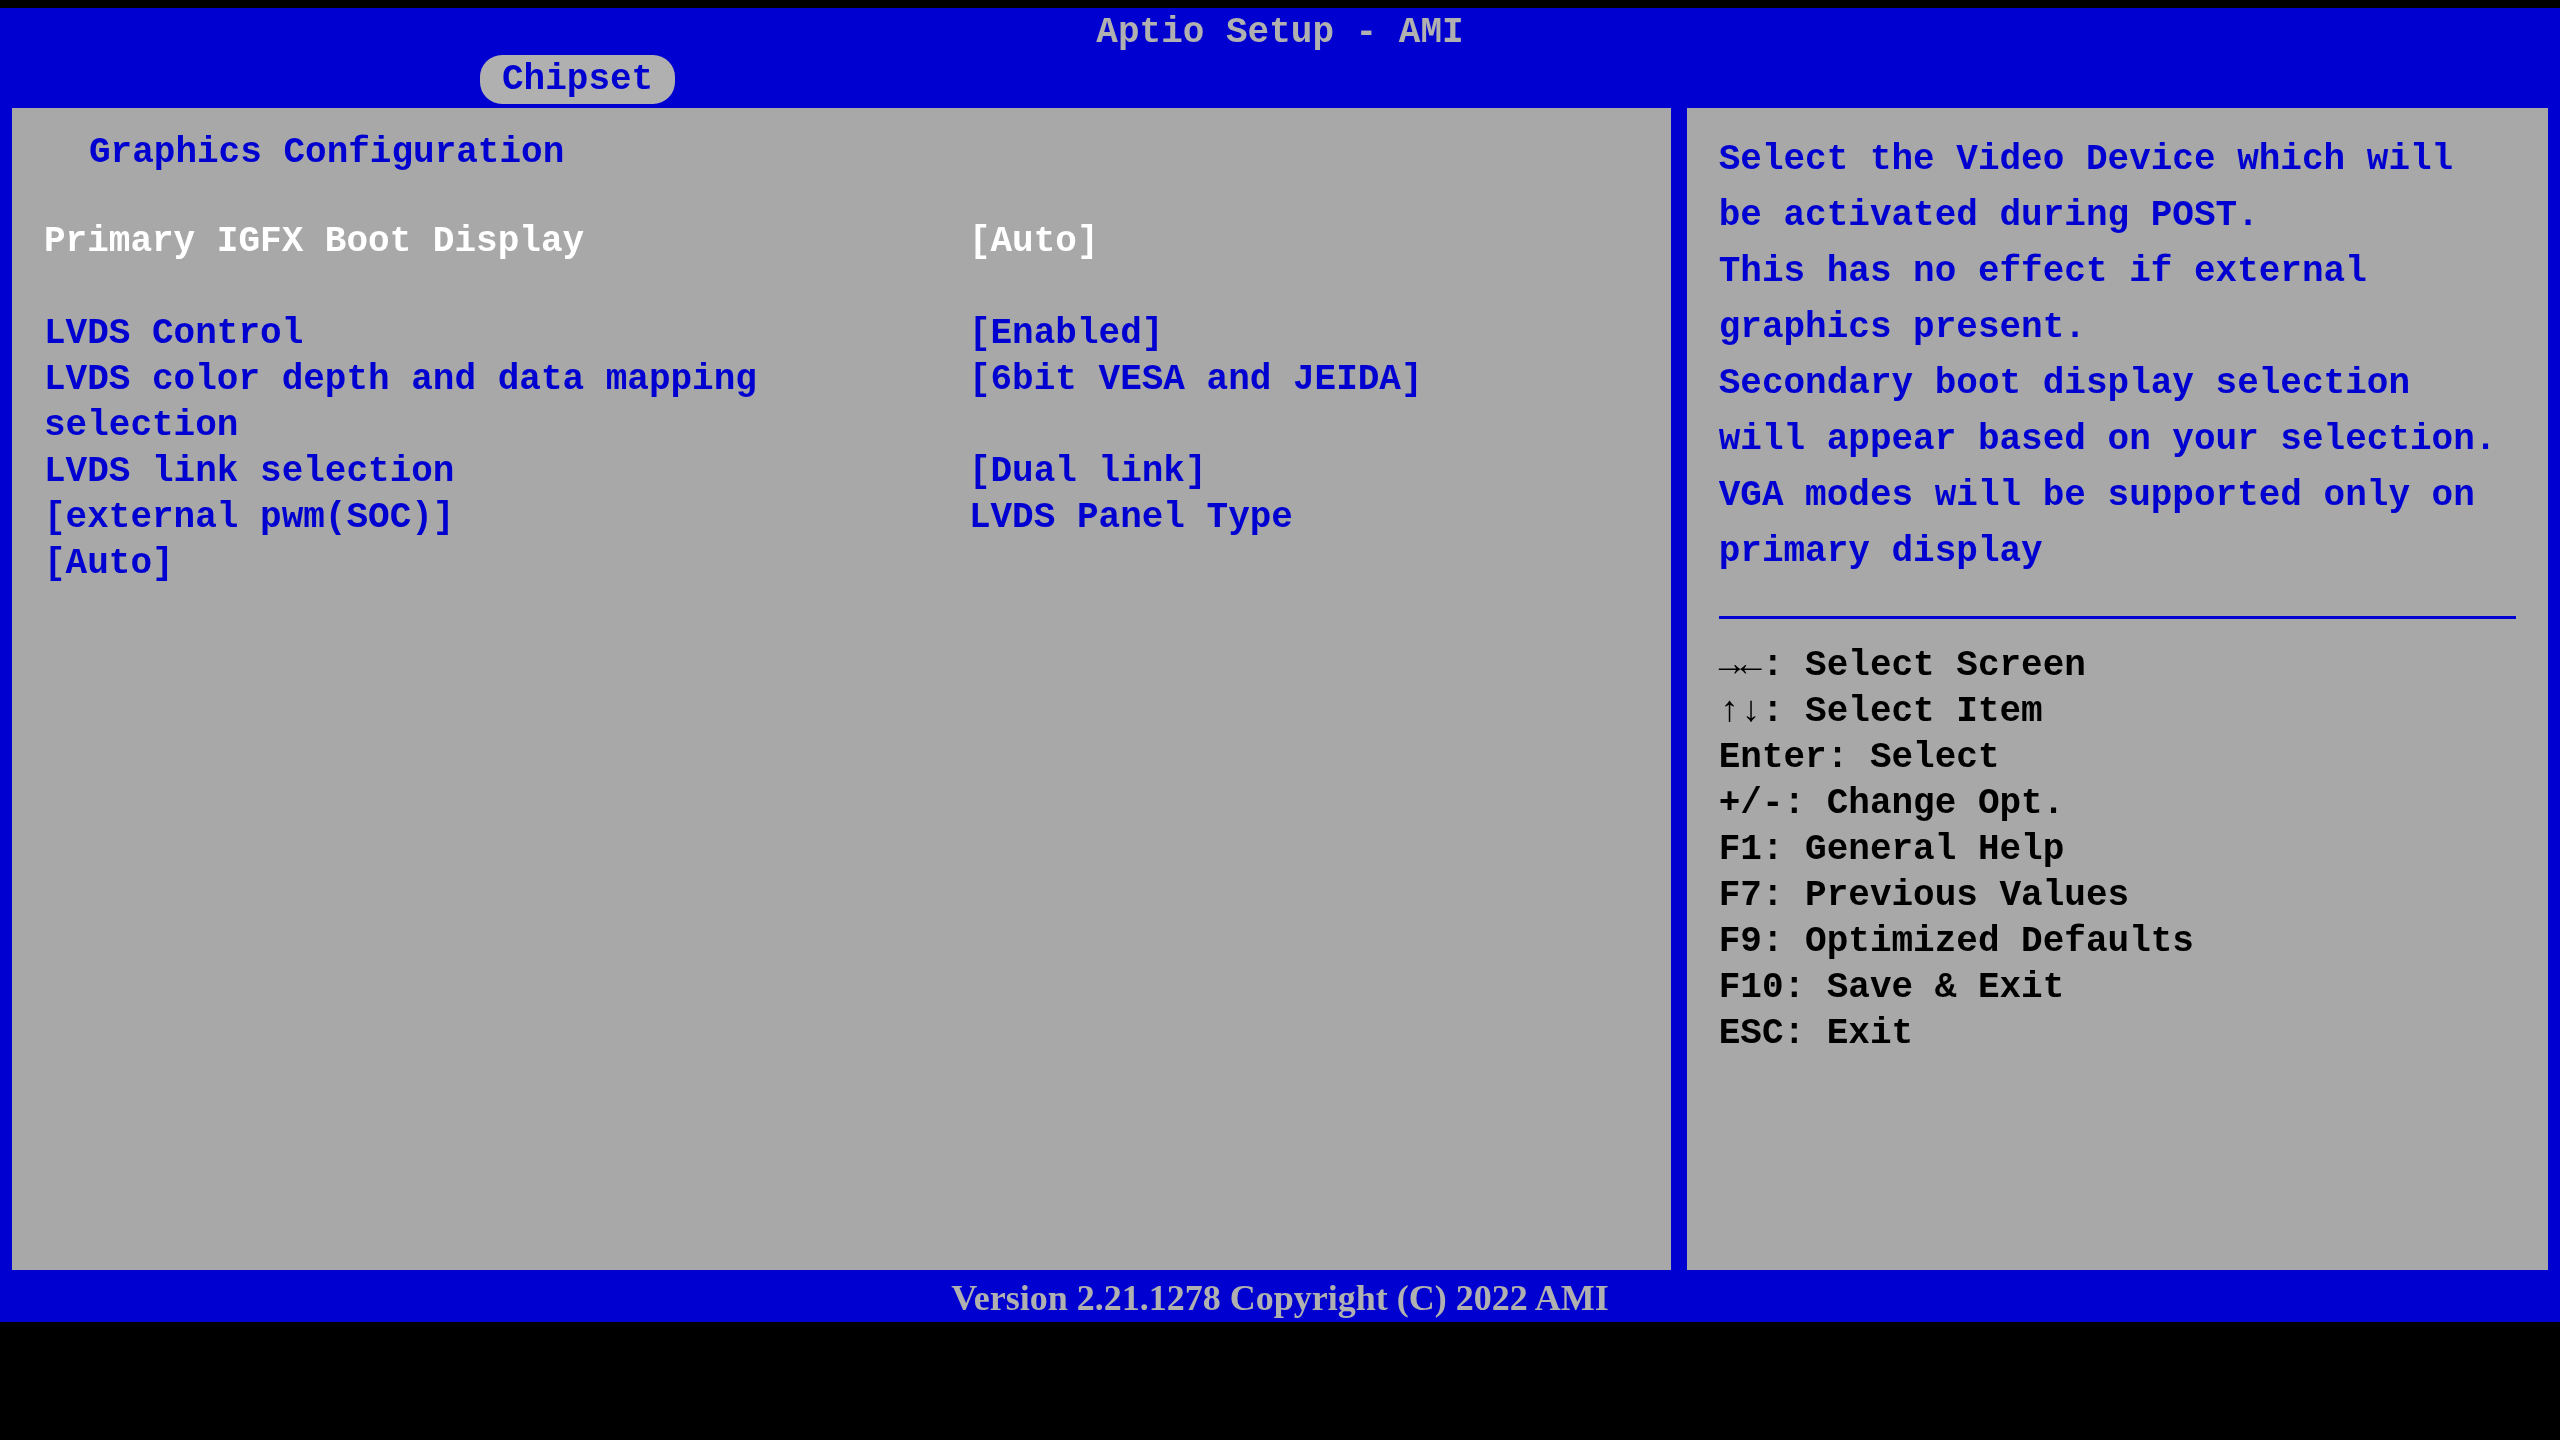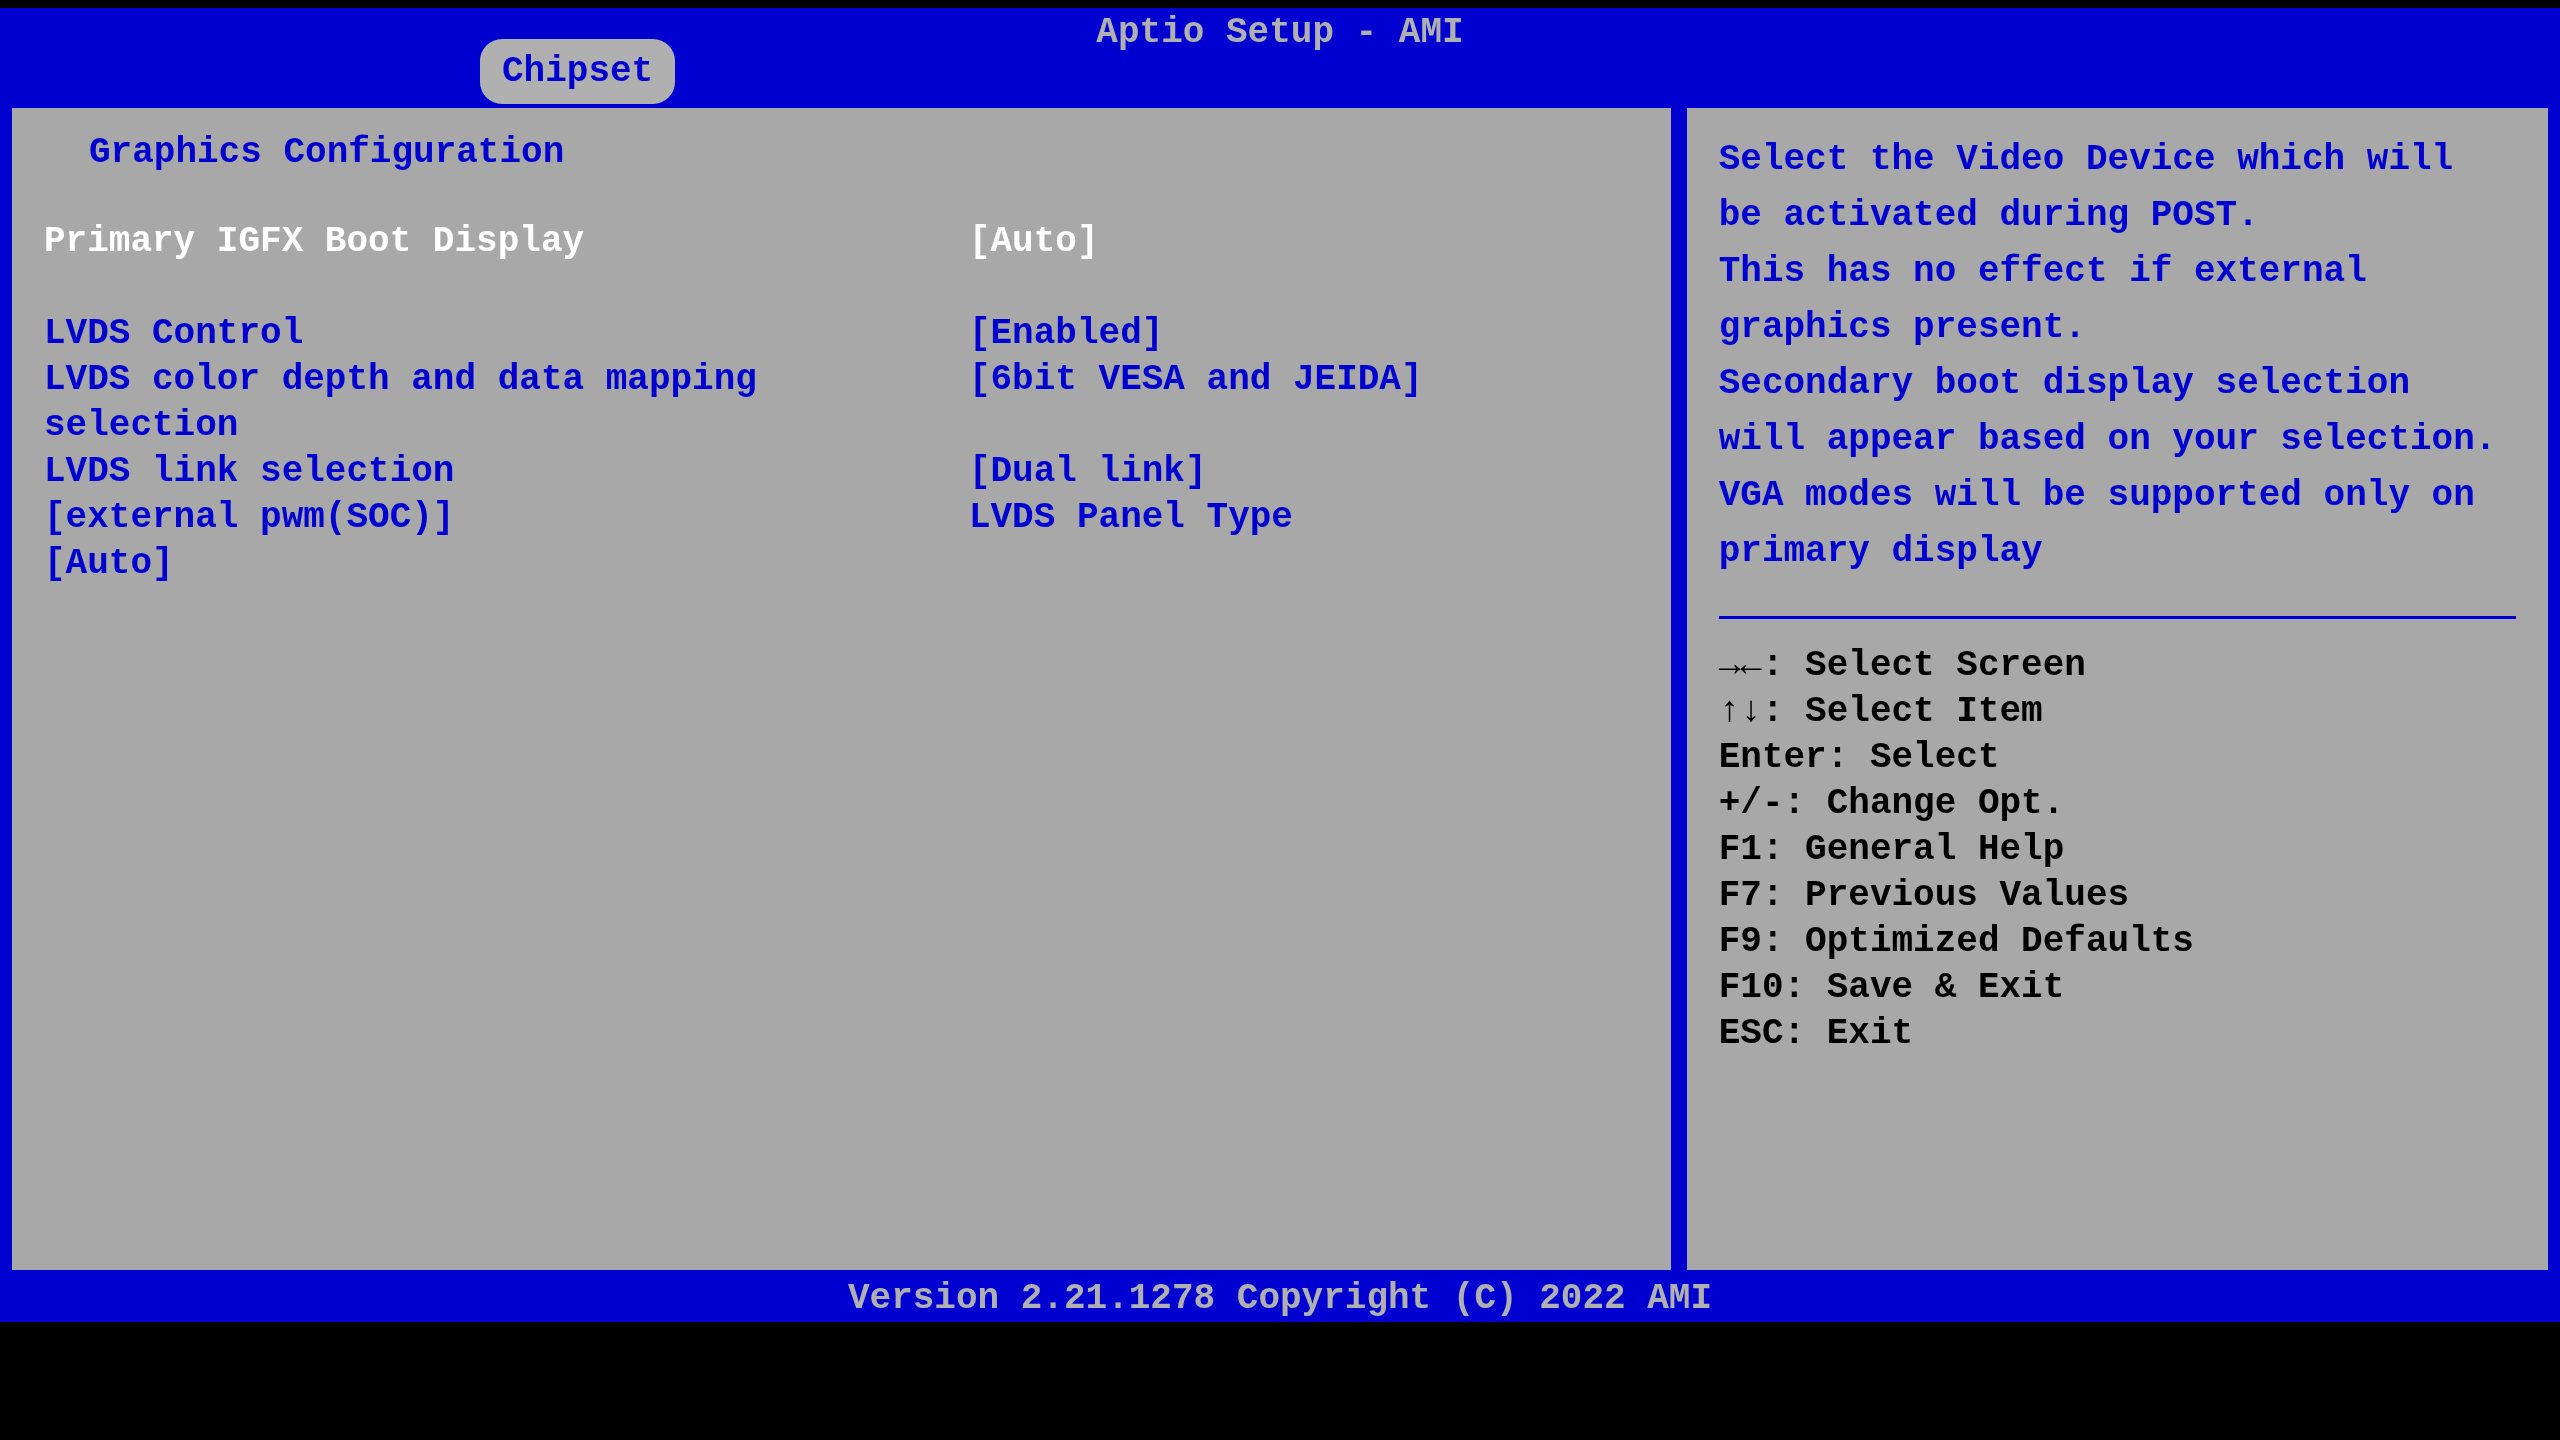--- a/index.html
+++ b/index.html
@@ -32,21 +32,21 @@
   .tab-row {
     height: 48px;
     background: #0000d0;
     display: flex;
     align-items: flex-end;
     padding-left: 480px;
   }
   .tab {
     background: #b0b0b0;
     color: #0000d0;
-    padding: 12px 22px;
+    padding: 4px 22px;
     font-weight: bold;
     border-radius: 22px;
   }
   .main-area {
     flex: 1;
     display: flex;
     padding: 0 8px;
     gap: 8px;
     background: #0000d0;
   }
@@ -95,20 +95,21 @@
     color: #000000;
     line-height: 46px;
   }
   .footer {
     height: 48px;
     background: #0000d0;
     color: #b0b0b0;
     display: flex;
     align-items: center;
     justify-content: center;
+    font-family: Liberation Serif, serif;
   }
   .spacer-row { height: 46px; }
 </style>
 </head>
 <body>
 
 <div class="bios-frame">
   <div class="top-black"></div>
   <div class="title-bar">Aptio Setup - AMI</div>
   <div class="tab-row">

